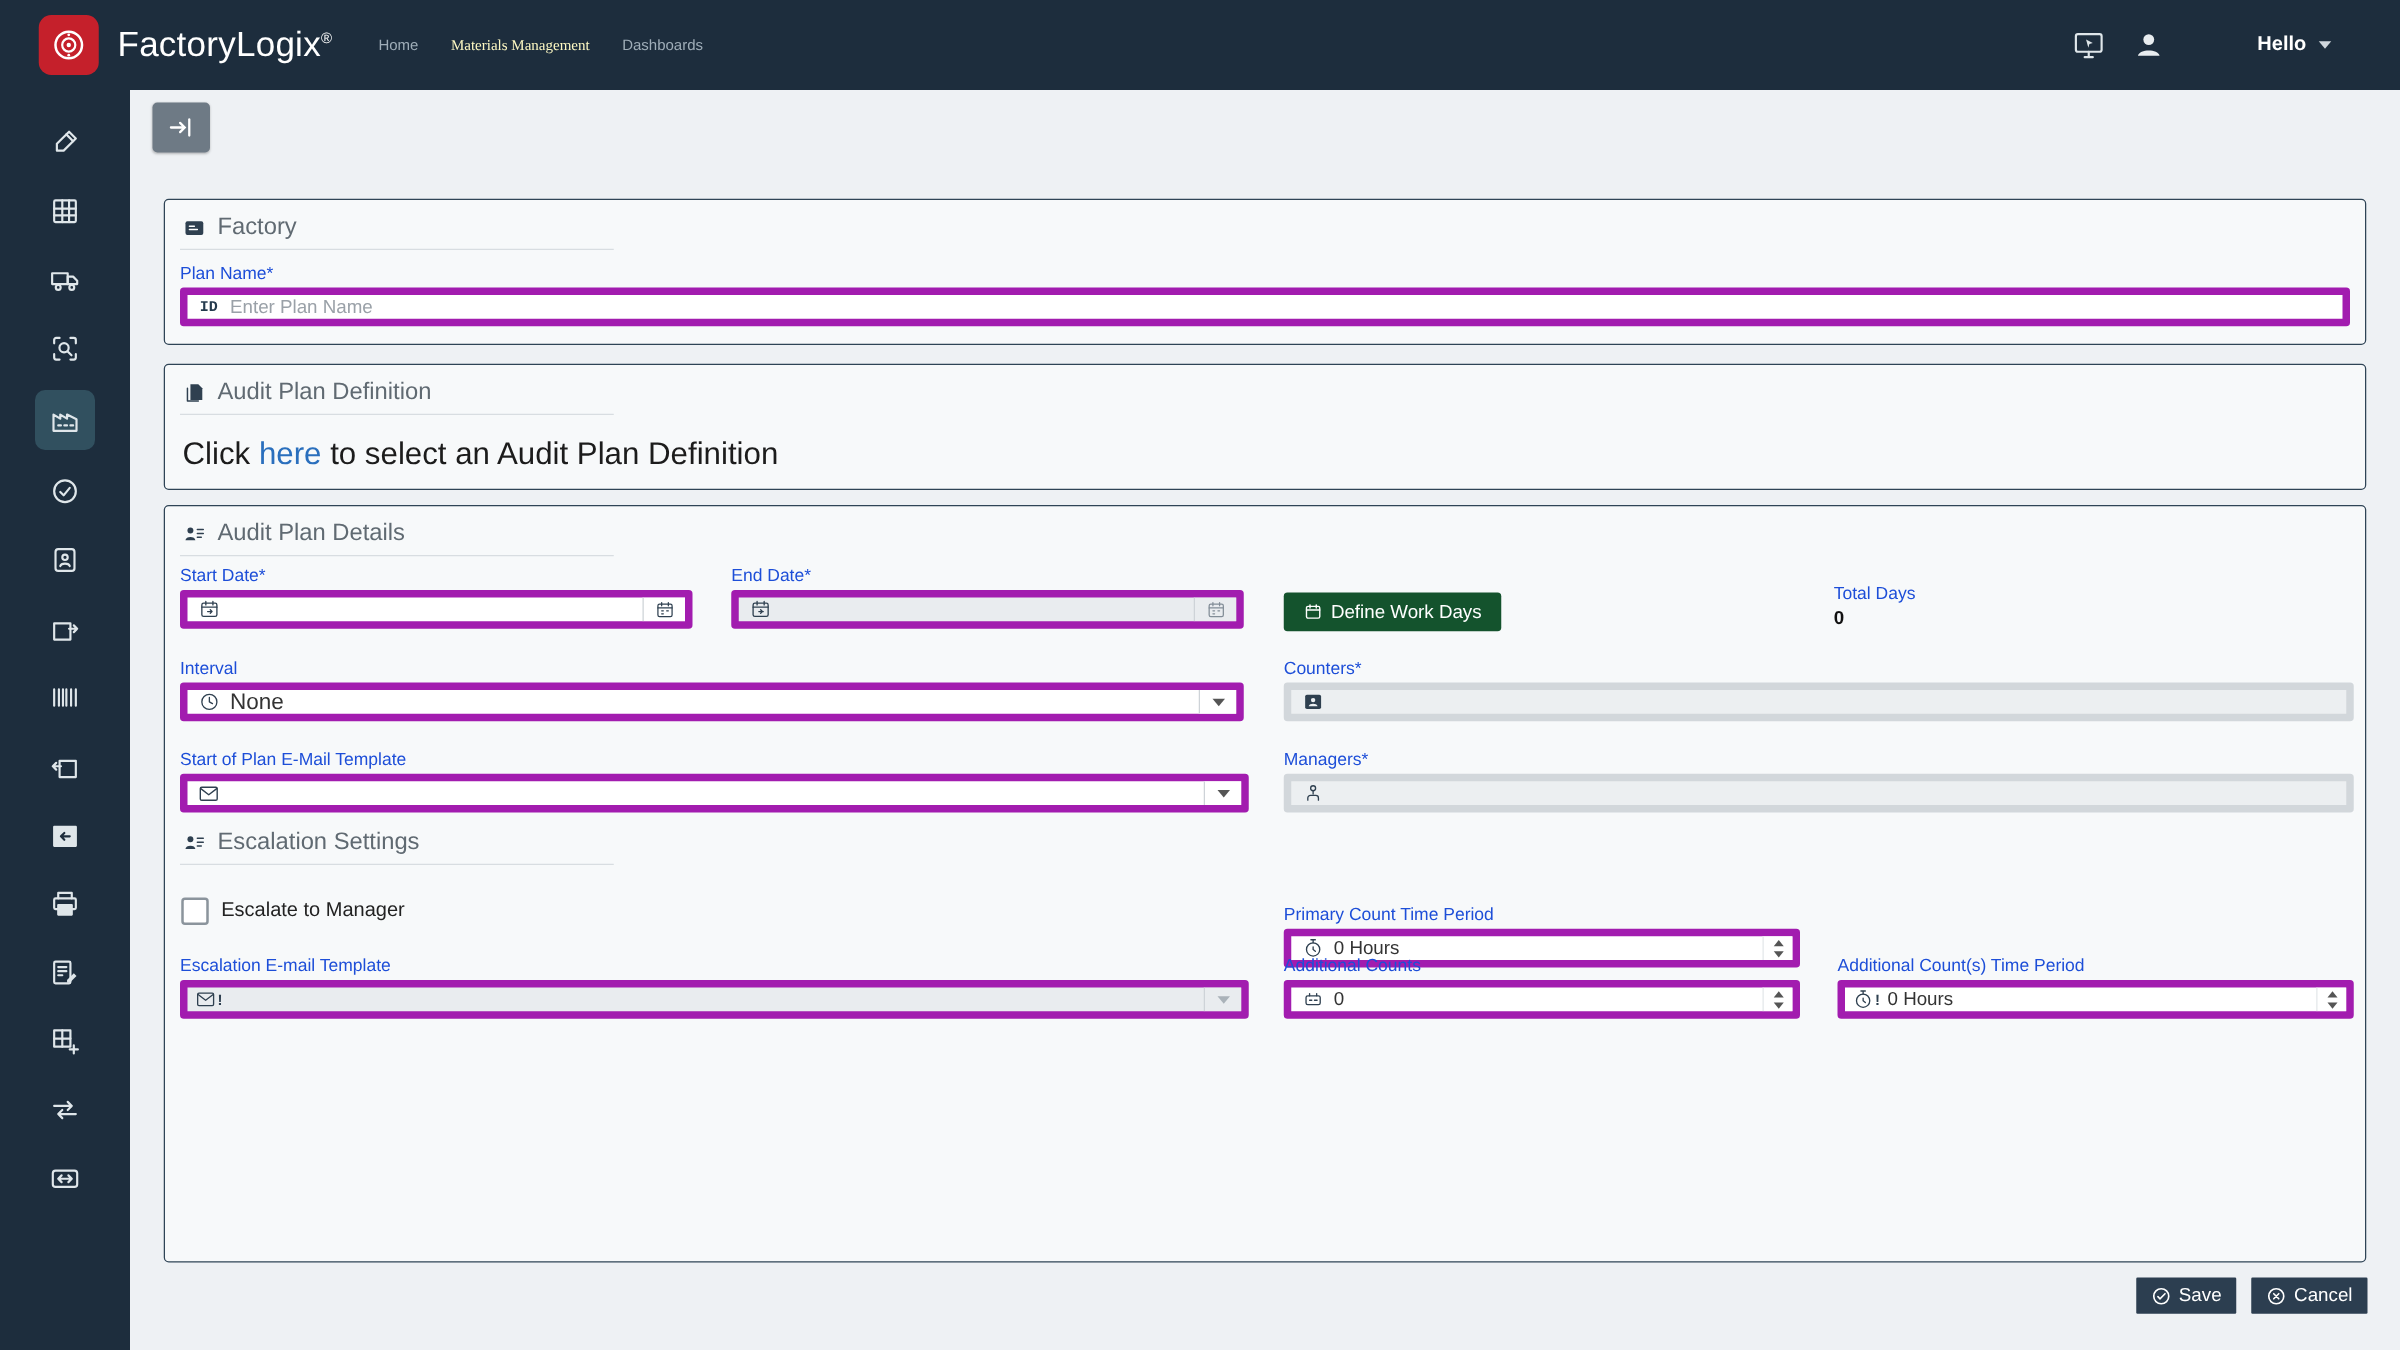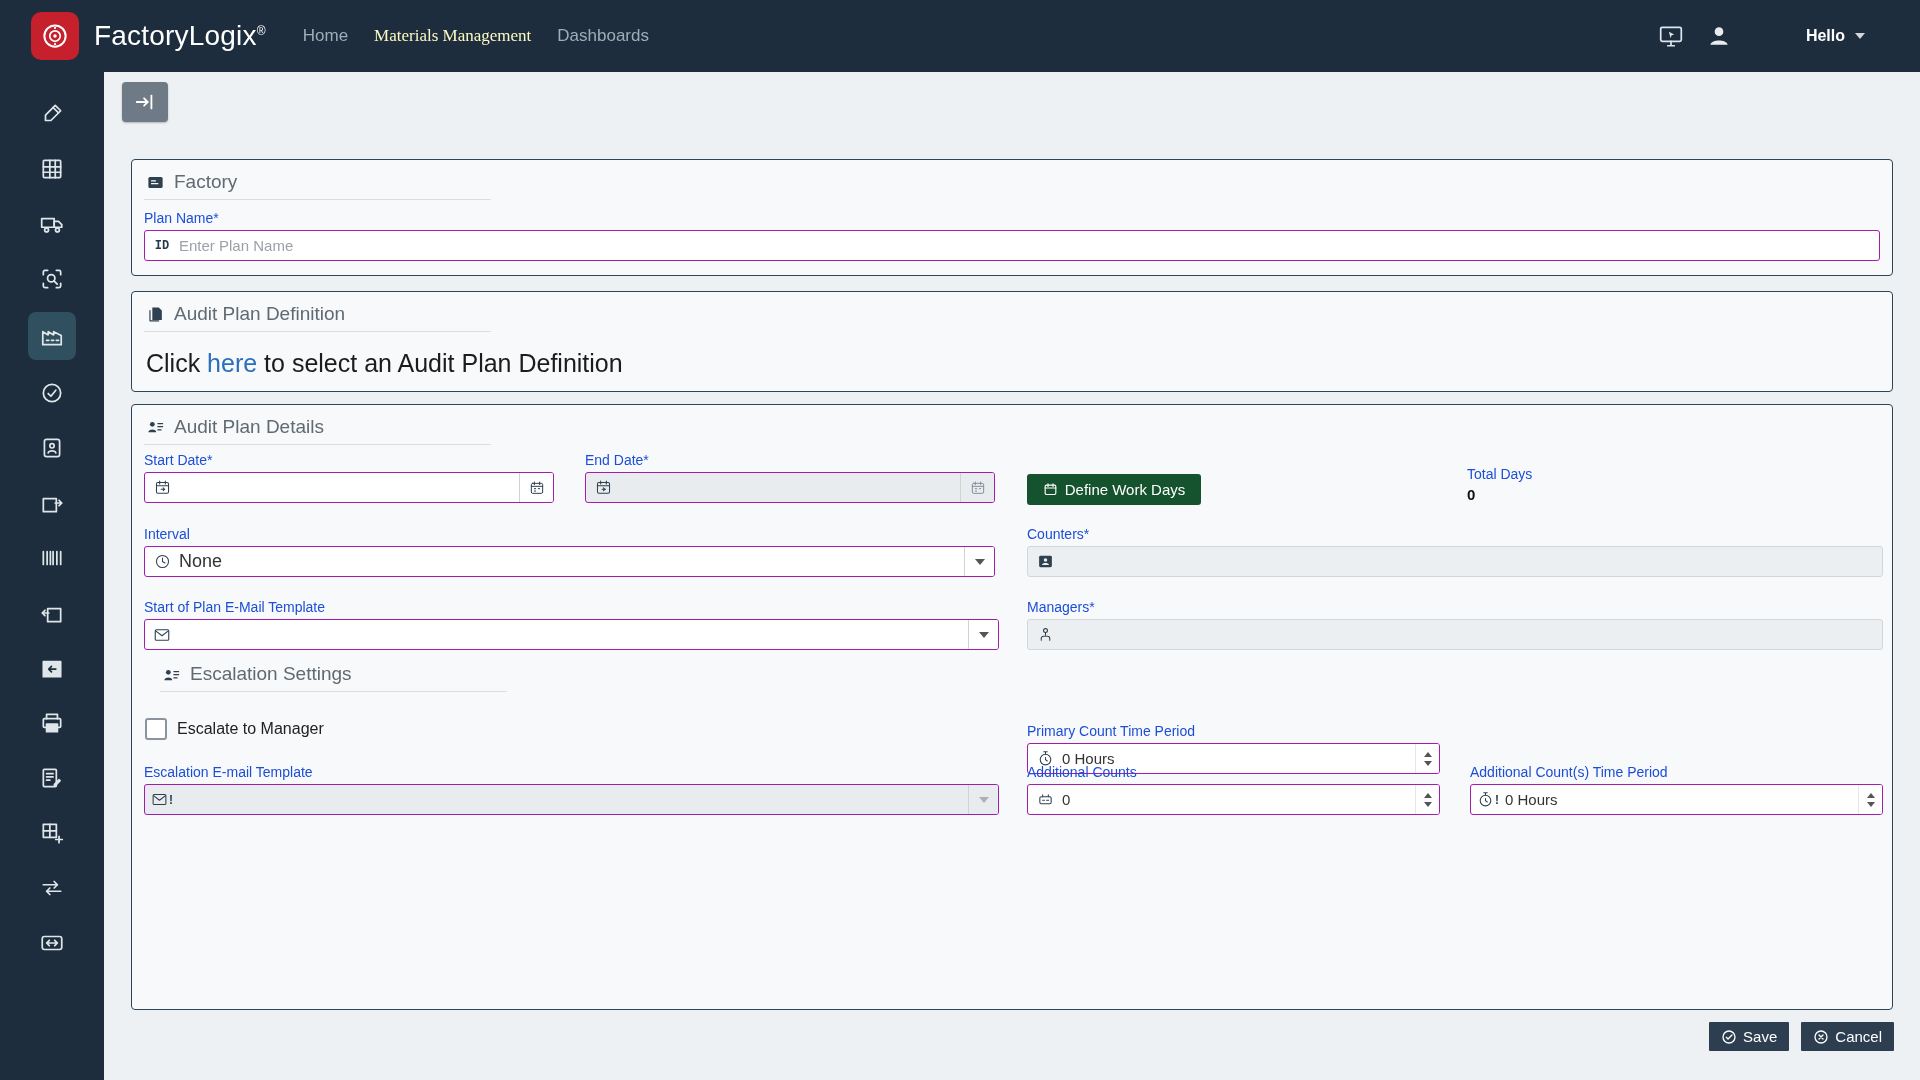--- a/index.html
+++ b/index.html
@@ -16,21 +16,21 @@
     background:#1d2d3d; display:flex; align-items:center; z-index:5;
   }
   .logo-box {
     width:48px; height:48px; border-radius:10px; background:#c5202b;
     margin-left:31px; display:flex; align-items:center; justify-content:center;
     flex:0 0 auto;
   }
   .brand { margin-left:15px; font-size:28px; color:#fff; letter-spacing:.2px; white-space:nowrap; }
   .brand .b1 { font-weight:400; } .brand .b2 { font-weight:400; }
   .brand .reg { font-size:12px; vertical-align:super; }
-  .nav-links { display:flex; gap:26px; margin-left:37px; font-size:17px; }
+  .nav-links { display:flex; gap:26px; margin-left:37px; font-size:12px; }
   .nav-link { color:#9fadb8; cursor:pointer; white-space:nowrap; }
   .nav-link.active { color:#fef9c3; font-weight:500;font-family:Liberation Serif, serif; }
   .nav-right { margin-left:auto; display:flex; align-items:center; padding-right:55px; }
   .nav-ic { width:30px; height:30px; display:flex; align-items:center; justify-content:center; margin-left:18px; cursor:pointer; }
   .hello-wrap { display:flex; align-items:center; gap:10px; margin-left:72px; cursor:pointer; }
   .hello { color:#fff; font-weight:700; font-size:16px; }
   .caret-down-sm { width:0; height:0; border-left:5px solid transparent; border-right:5px solid transparent; border-top:6px solid #cfd6dc; }
 
   
   .sidebar {
@@ -64,21 +64,21 @@
     display:flex; align-items:center; gap:9px;
     margin-left:12px; width:347px;
     padding:11px 0 6px 2px;
     border-bottom:1px solid #d8dde1;
     color:#606a72; font-size:19px;
   }
   .fg { position:absolute; }
   .fg > label, .flabel { display:block; font-size:14px; color:#1d4ed8; margin-bottom:4px; }
   .field {
     display:flex; align-items:center; height:31px;
-    background:#fff; border:1px solid #a21caf; border-radius:3px; overflow:hidden;
+    background:#fff; border:6px solid #a21caf; border-radius:3px; overflow:hidden;
   }
   .field .icon-cell { width:34px; min-width:34px; display:flex; align-items:center; justify-content:center; }
   .field input {
     border:none; outline:none; flex:1; height:100%;
     font:15px "Liberation Sans", sans-serif; color:#333; background:transparent; min-width:0;
   }
   .field input::placeholder { color:#9aa1a8; }
   .field .sel-text { flex:1; font-size:18px; color:#333; }
   .end-btn-cell {
     width:34px; min-width:34px; height:100%; border-left:1px solid #ced3d8;
@@ -429,21 +429,21 @@
         <svg class="form-icon" width="17" height="17" viewBox="0 0 24 24">
             <circle cx="12" cy="6.5" r="2.8"></circle>
             <path d="M12 9.5V13"></path>
             <path d="M6 20v-2.5a3 3 0 013-3h6a3 3 0 013 3V20"></path>
           </svg>
       </span>
       <input type="text" style="">
     </div>
   </div>
 
-  <div class="panel-title-row" style="position:absolute; left:16px; top:258px; margin-left:12px; padding-top:0;align-items:flex-end;">
+  <div class="panel-title-row" style="position:absolute; left:0; top:258px; margin-left:12px; padding-top:0;">
     <svg class="form-icon" width="19" height="19" viewBox="0 0 24 24">
       <circle cx="8" cy="8" r="3" fill="#2f4050" stroke="none"></circle>
         <path d="M3 18c0-4.5 10-4.5 10 0z" fill="#2f4050" stroke="none"></path>
         <path d="M15 7h6M15 11h6M15 15h4"></path>
     </svg>
     <span>Escalation Settings</span>
   </div>
 
   <div class="fg checkbox-row" style="left:13px; top:313px;">
     <span class="checkbox"></span>

